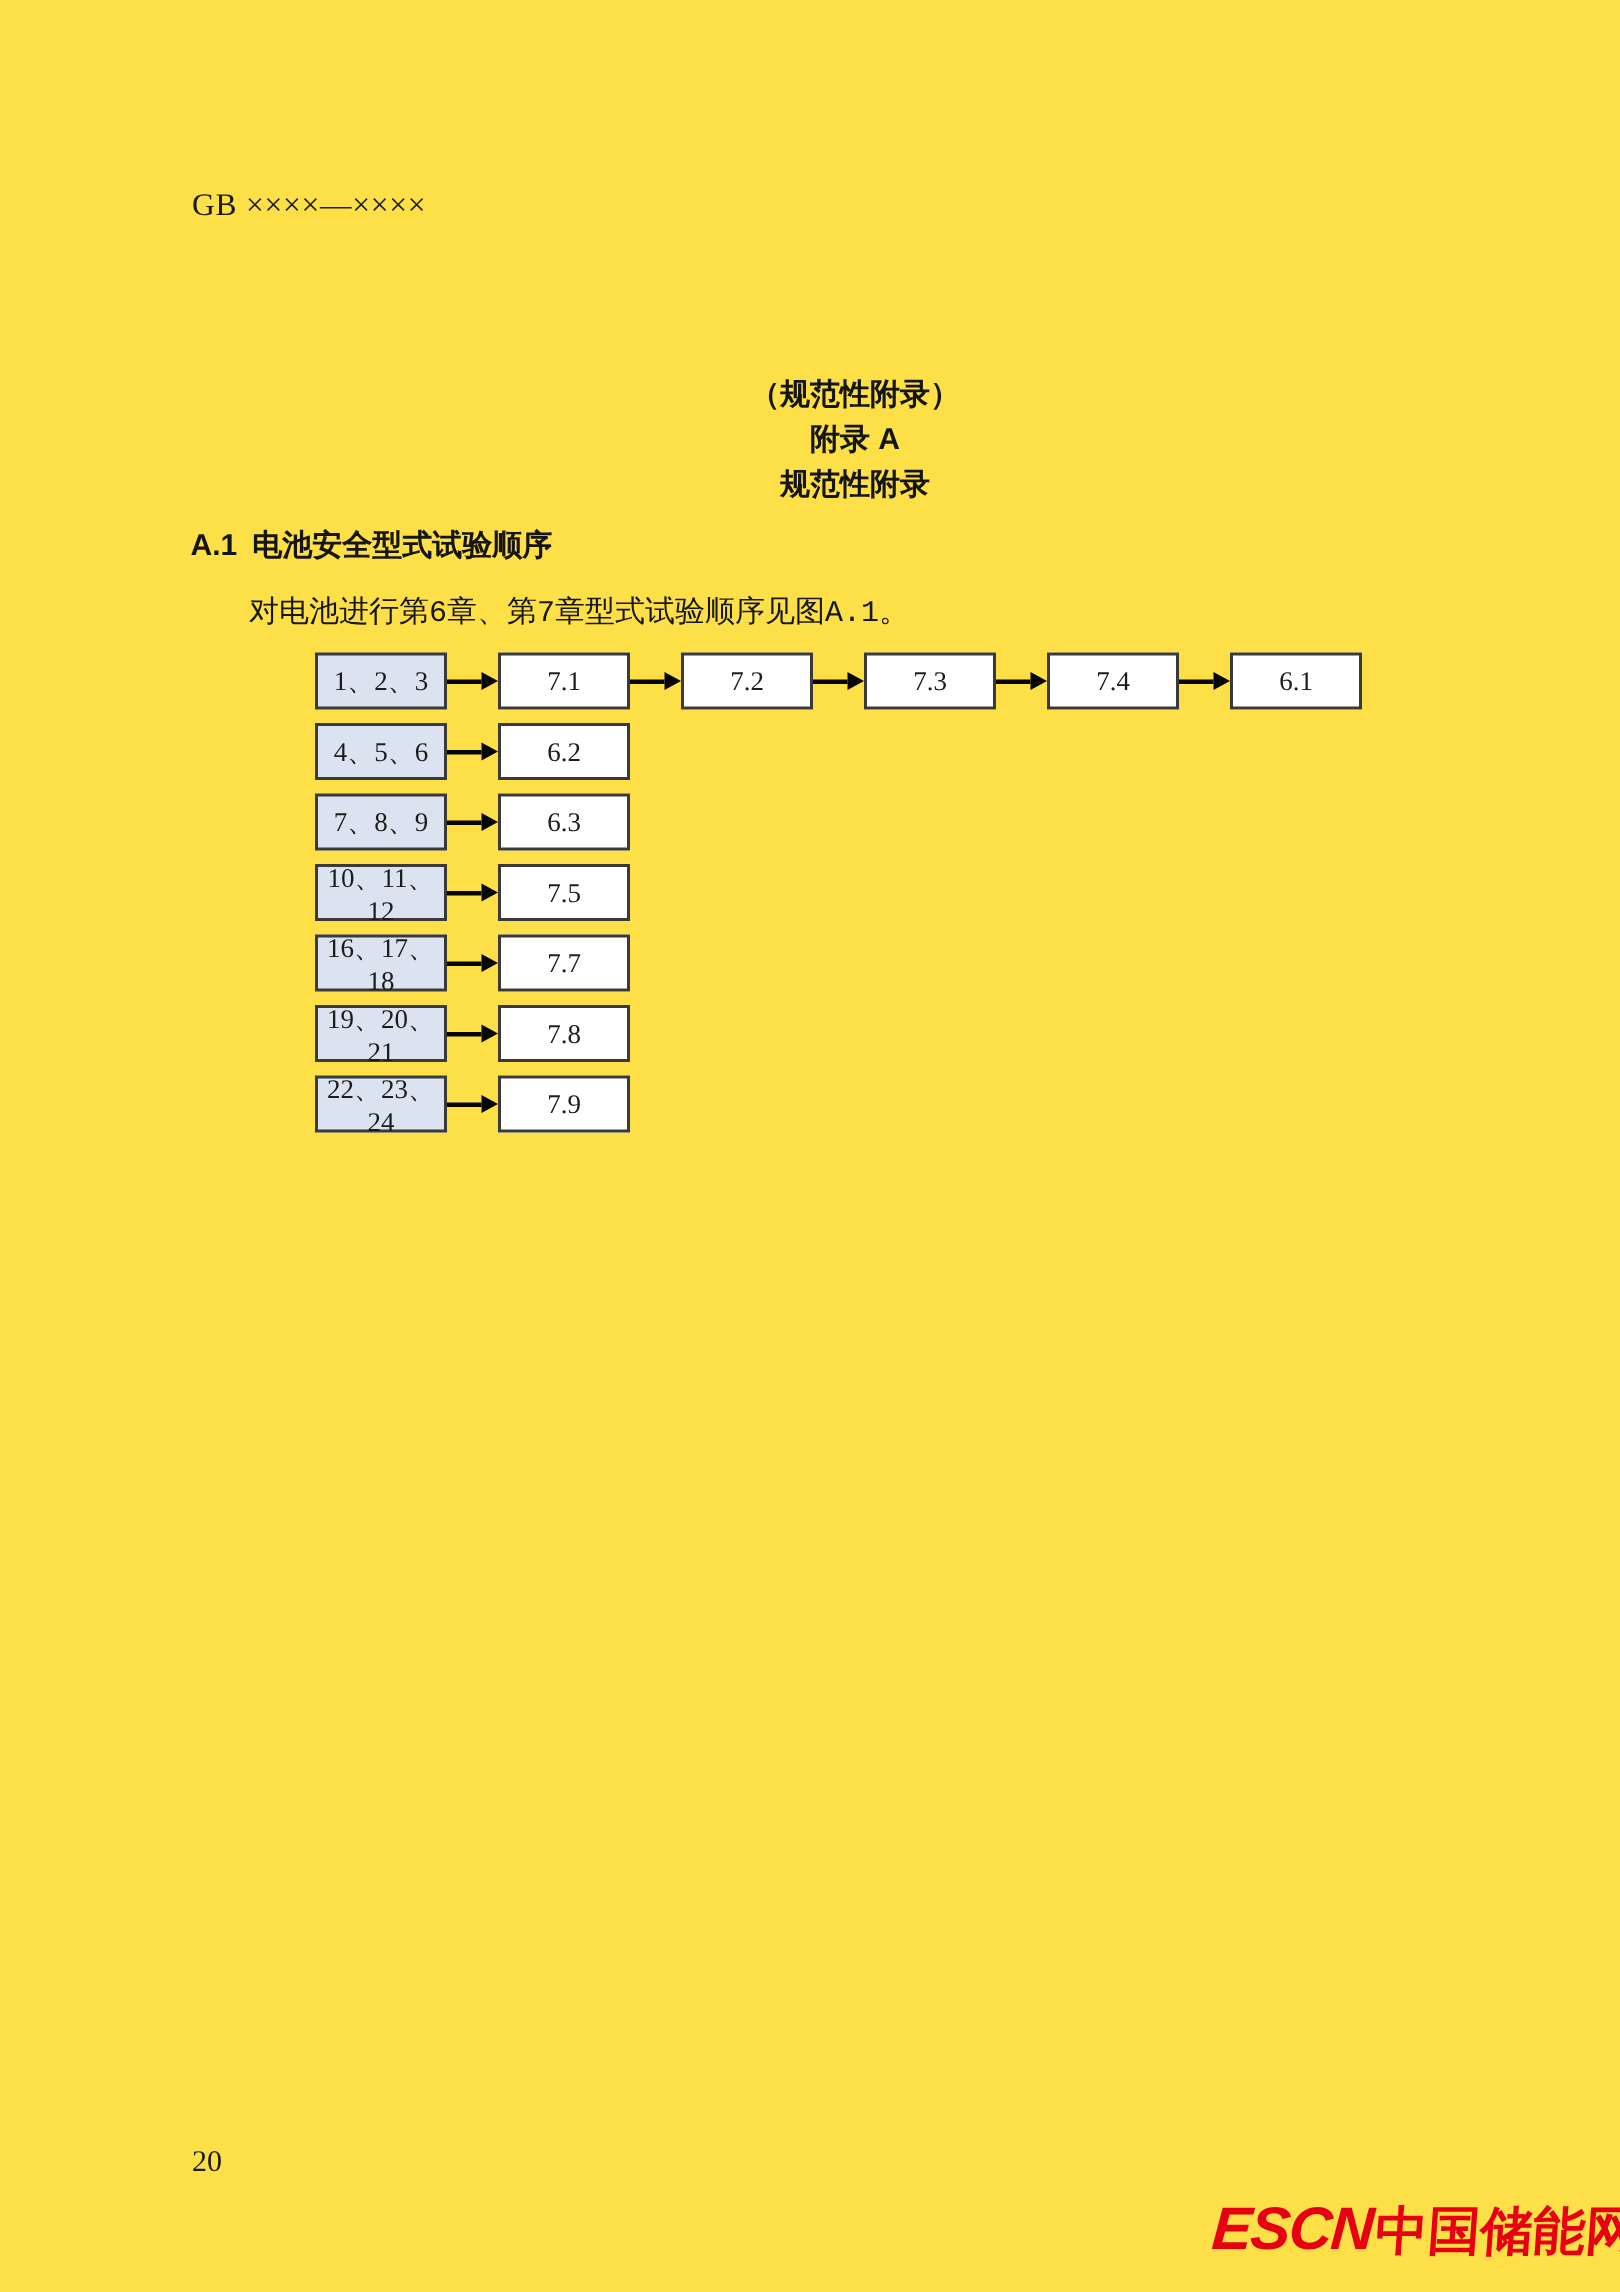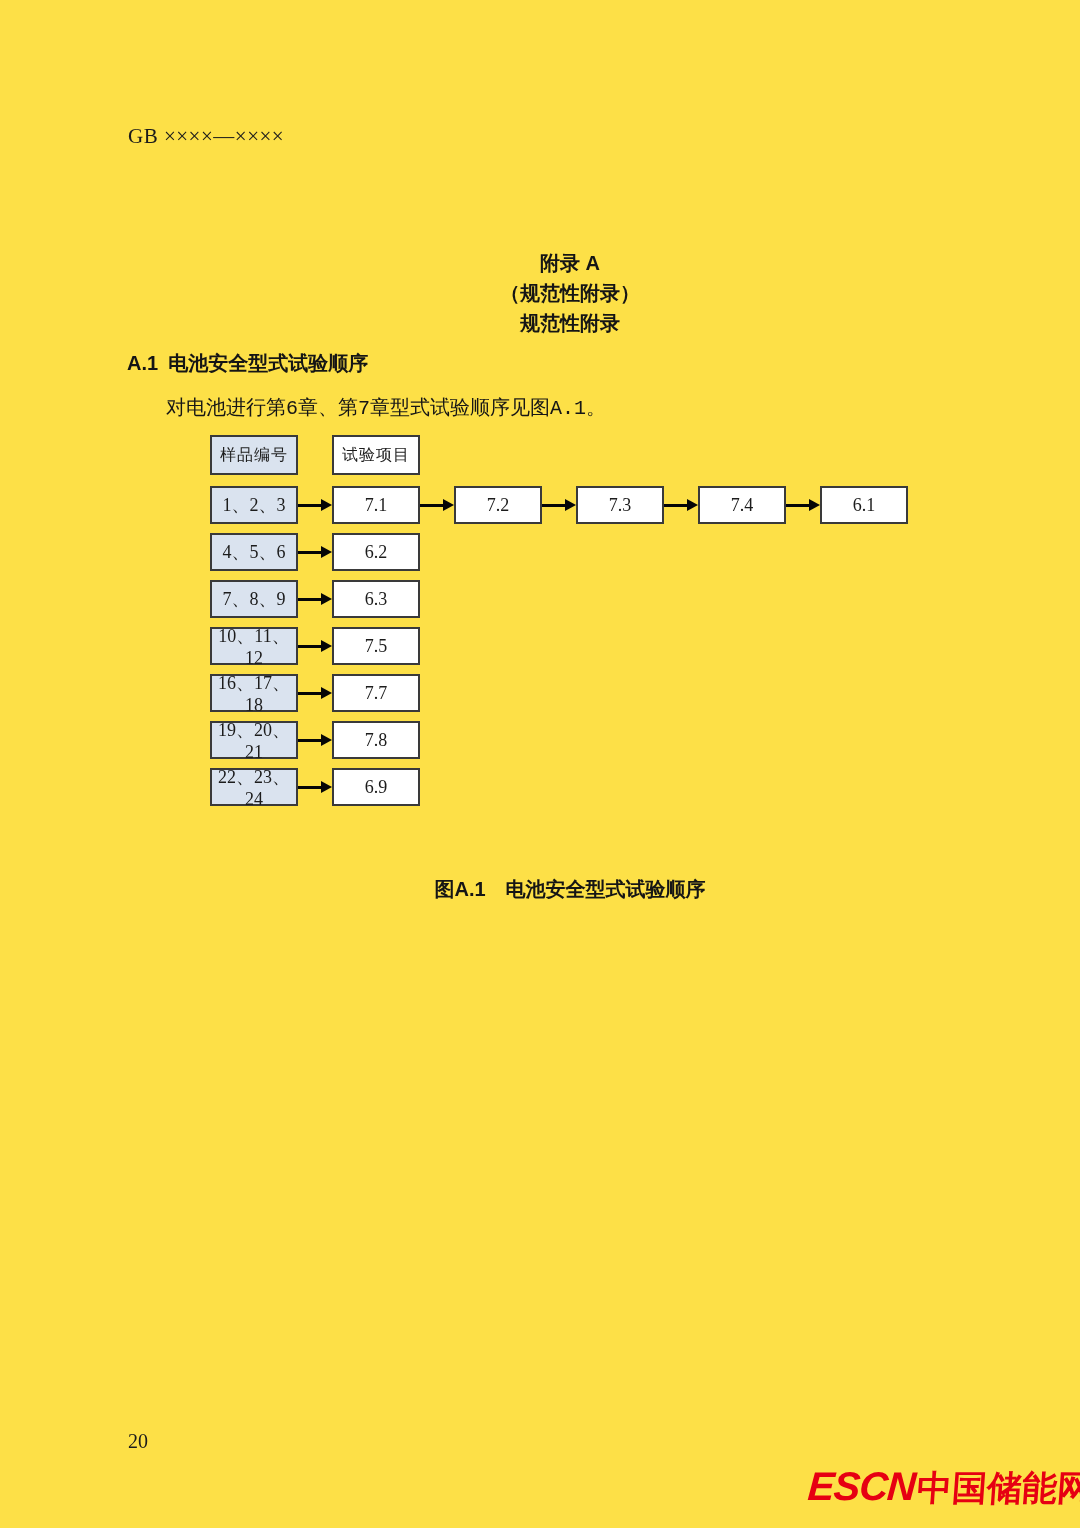--- a/index.html
+++ b/index.html
@@ -149,38 +149,33 @@
   }
 </style>
 </head>
 <body>
 
 <div class="page">
 
   <div class="doc-header">GB ××××—××××</div>
 
   <div class="appendix-title-block">
+    <div>（规范性附录）</div>
     <div>附录 A</div>
-    <div>（规范性附录）</div>
     <div>规范性附录</div>
   </div>
 
   <div class="section-heading">
     <span class="sec-num">A.1</span><span>电池安全型式试验顺序</span>
   </div>
 
   <p class="body-text">对电池进行第6章、第7章型式试验顺序见图A.1。</p>
 
   <div class="figure">
 
-    <div class="fig-row header-row">
-      <div class="box sample hdr">样品编号</div>
-      <div class="spacer"></div>
-      <div class="box hdr">试验项目</div>
-    </div>
 
     <div class="fig-row">
       <div class="box sample">1、2、3</div>
       <div class="arrow"></div>
       <div class="box">7.1</div>
       <div class="arrow"></div>
       <div class="box">7.2</div>
       <div class="arrow"></div>
       <div class="box">7.3</div>
       <div class="arrow"></div>
@@ -216,26 +211,25 @@
 
     <div class="fig-row">
       <div class="box sample">19、20、21</div>
       <div class="arrow"></div>
       <div class="box">7.8</div>
     </div>
 
     <div class="fig-row">
       <div class="box sample">22、23、24</div>
       <div class="arrow"></div>
-      <div class="box">6.9</div>
-    </div>
-
-  </div>
-
-  <div class="fig-caption">图A.1　电池安全型式试验顺序</div>
+      <div class="box">7.9</div>
+    </div>
+
+  </div>
+
 
   <div class="page-number">20</div>
 
   <div class="logo">
     <span class="logo-en">ESCN</span>
     <span class="logo-zh">中国储能网</span>
   </div>
 
 </div>
 

